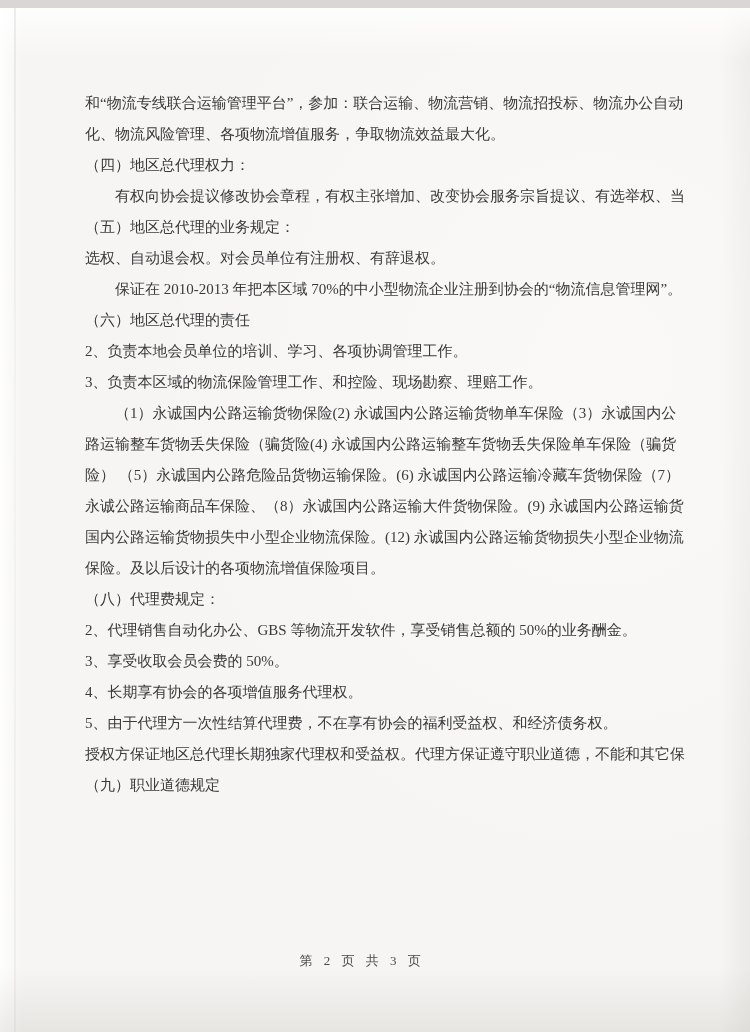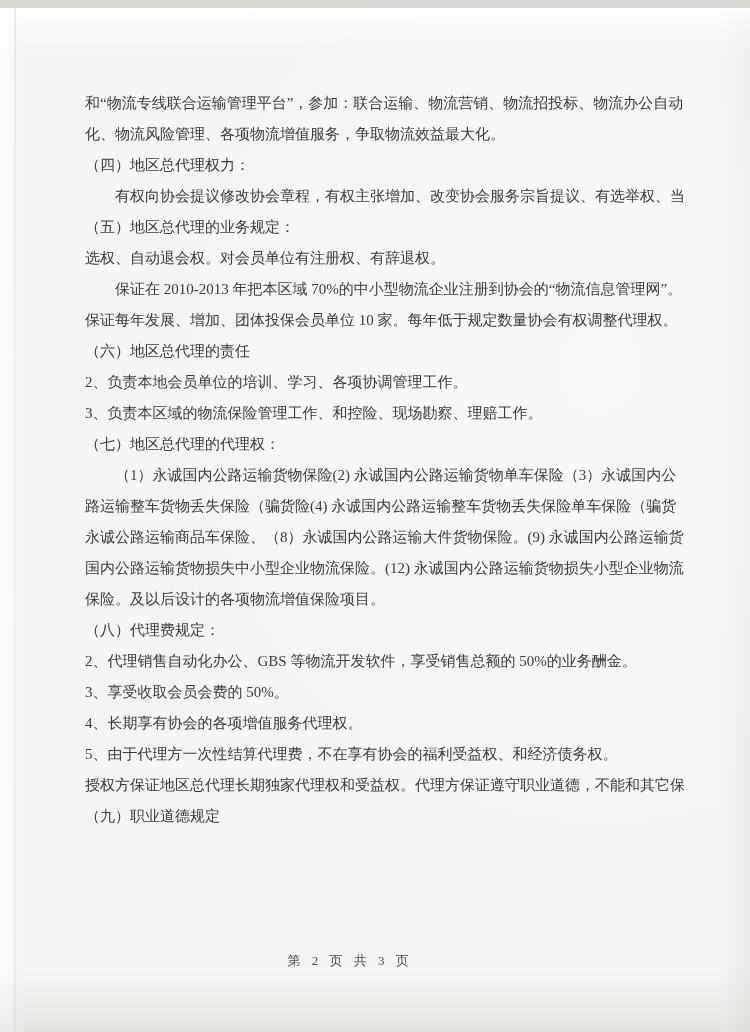--- a/index.html
+++ b/index.html
@@ -29,48 +29,47 @@
     width:608px;
     color:#3a3a3c;
     font-size:15px;
     line-height:31px;
     text-align:justify;
   }
   .line{min-height:31px;}
   .indent{text-indent:2em;}
   .footer{
     position:absolute;
-    left:4px;
+    left:16px;
     top:944px;
     width:692px;              
     text-align:center;
     font-size:13px;
     color:#4a4a4c;
     letter-spacing:4px;
   }
 </style>
 </head>
 <body>
 
 <div class="paper">
   <div class="content">
     <div class="line">和“物流专线联合运输管理平台”，参加：联合运输、物流营销、物流招投标、物流办公自动</div>
     <div class="line">化、物流风险管理、各项物流增值服务，争取物流效益最大化。</div>
     <div class="line">（四）地区总代理权力：</div>
     <div class="line indent">有权向协会提议修改协会章程，有权主张增加、改变协会服务宗旨提议、有选举权、当</div>
     <div class="line">（五）地区总代理的业务规定：</div>
     <div class="line">选权、自动退会权。对会员单位有注册权、有辞退权。</div>
     <div class="line indent">保证在 2010-2013 年把本区域 70%的中小型物流企业注册到协会的“物流信息管理网”。</div>
-    <div class="line">保证每年发展、增加、团体投保会员单位 10 家。每年低于规定数量协会有权调整代理权。</div>
     <div class="line">（六）地区总代理的责任</div>
     <div class="line">2、负责本地会员单位的培训、学习、各项协调管理工作。</div>
     <div class="line">3、负责本区域的物流保险管理工作、和控险、现场勘察、理赔工作。</div>
-    <div class="line">（七）地区总代理的代理权：</div>
     <div class="line indent">（1）永诚国内公路运输货物保险(2) 永诚国内公路运输货物单车保险（3）永诚国内公</div>
     <div class="line">路运输整车货物丢失保险（骗货险(4) 永诚国内公路运输整车货物丢失保险单车保险（骗货</div>
+    <div class="line">险） （5）永诚国内公路危险品货物运输保险。(6) 永诚国内公路运输冷藏车货物保险（7）</div>
     <div class="line">永诚公路运输商品车保险、（8）永诚国内公路运输大件货物保险。(9) 永诚国内公路运输货</div>
     <div class="line">国内公路运输货物损失中小型企业物流保险。(12) 永诚国内公路运输货物损失小型企业物流</div>
     <div class="line">保险。及以后设计的各项物流增值保险项目。</div>
     <div class="line">（八）代理费规定：</div>
     <div class="line">2、代理销售自动化办公、GBS 等物流开发软件，享受销售总额的 50%的业务酬金。</div>
     <div class="line">3、享受收取会员会费的 50%。</div>
     <div class="line">4、长期享有协会的各项增值服务代理权。</div>
     <div class="line">5、由于代理方一次性结算代理费，不在享有协会的福利受益权、和经济债务权。</div>
     <div class="line">授权方保证地区总代理长期独家代理权和受益权。代理方保证遵守职业道德，不能和其它保</div>
     <div class="line">（九）职业道德规定</div>

